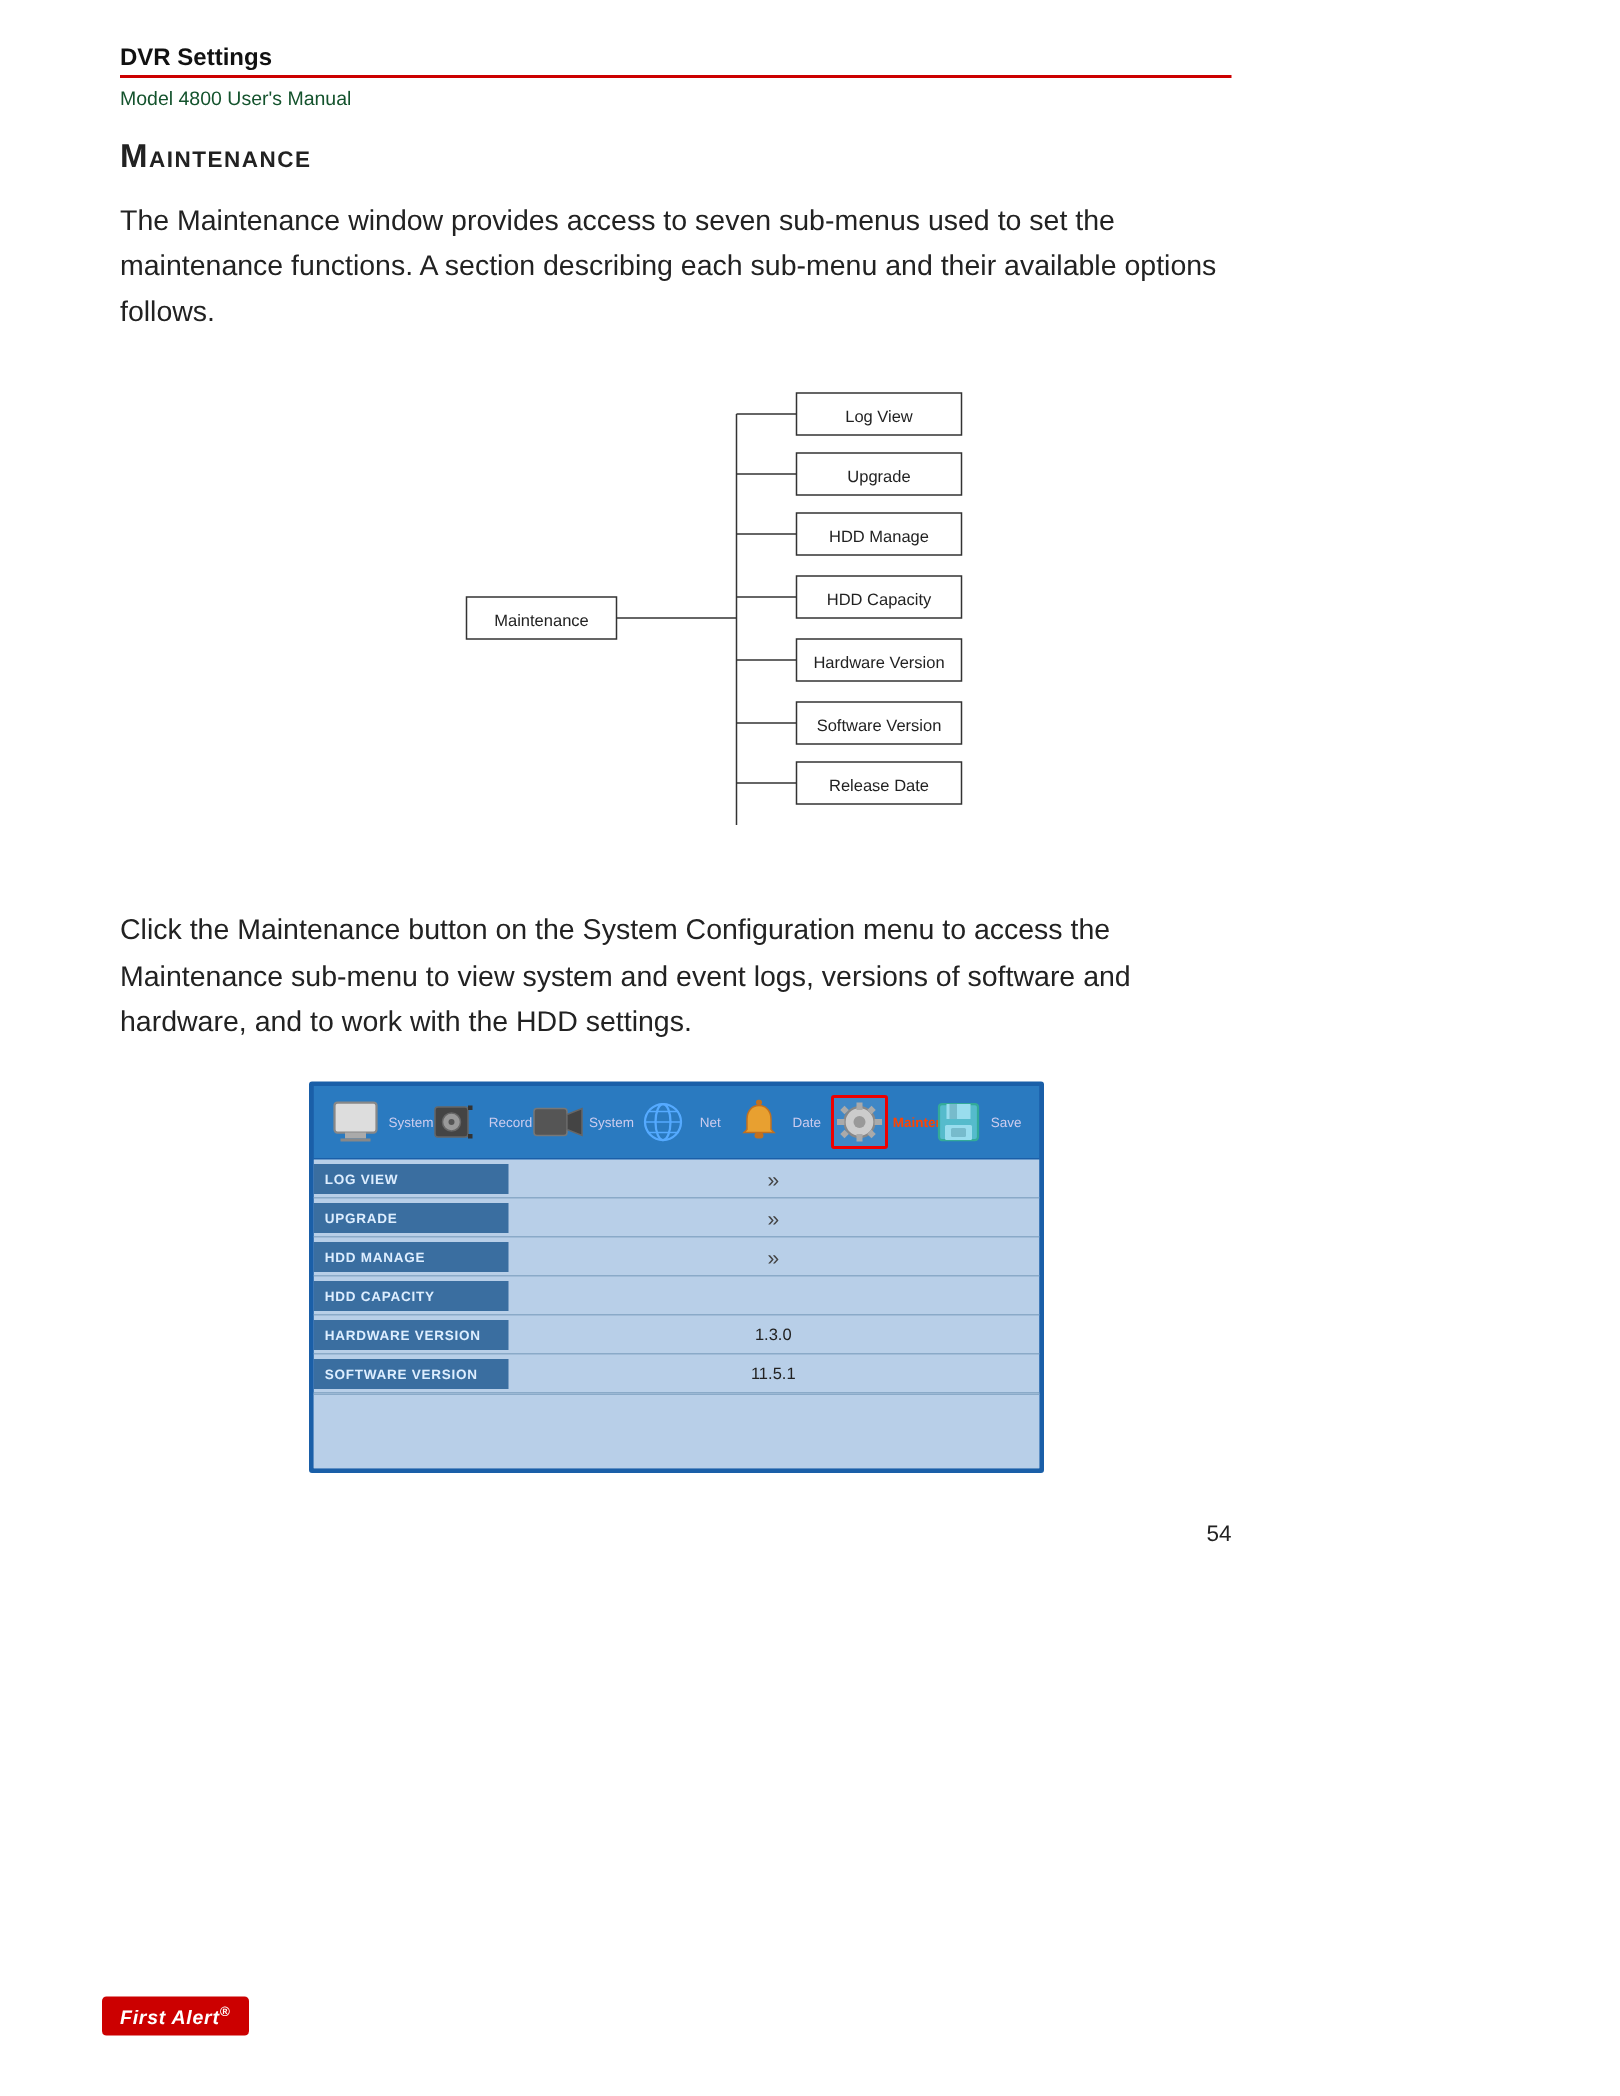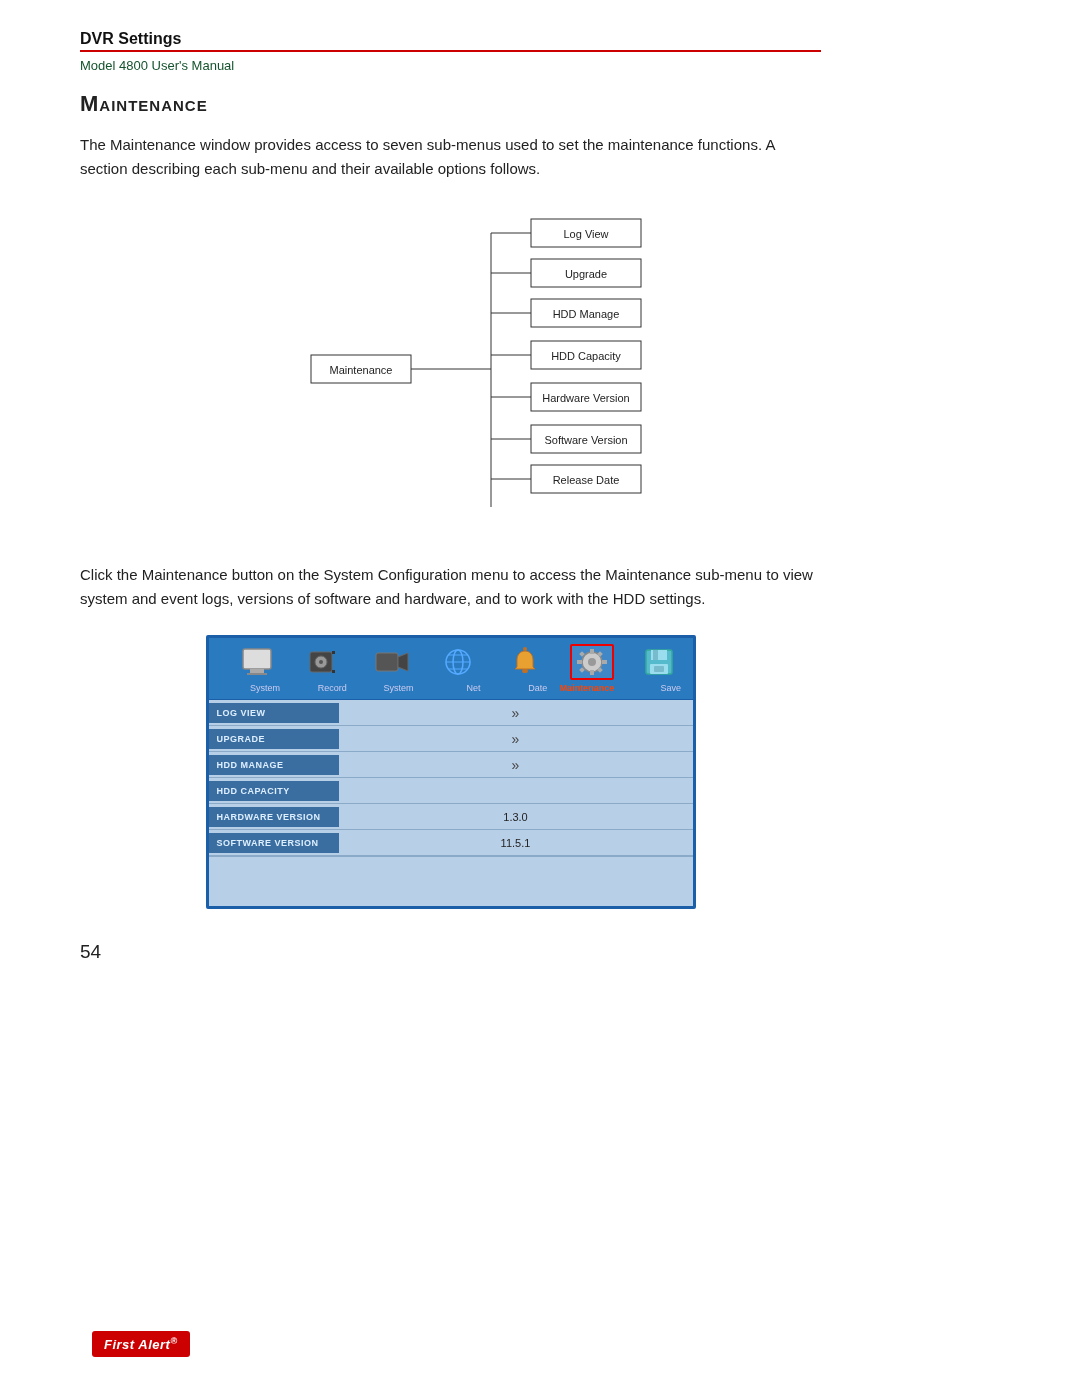--- a/index.html
+++ b/index.html
@@ -45,21 +45,21 @@
       font-size: 22px;
       font-weight: bold;
       margin-bottom: 16px;
       margin-top: 18px;
       font-variant: small-caps;
       letter-spacing: 1px;
     }
 
     
     .body-text {
-      font-size: 15px;
+      font-size: 19px;
       line-height: 1.6;
       margin-bottom: 18px;
       max-width: 860px;
     }
 
     
     .diagram-area {
       display: flex;
       justify-content: center;
       margin: 24px 0 28px 0;
@@ -85,22 +85,22 @@
       background: #2a7ac0;
       display: flex;
       align-items: center;
       justify-content: space-around;
       padding: 6px 8px;
       border-bottom: 1px solid #1a5fa8;
     }
 
     .dvr-icon-item {
       display: flex;
-      flex-direction: column;
-      align-items: flex-end;
+      flex-direction: row;
+      align-items: center;
       color: #fff;
       font-size: 10px;
       gap: 3px;
       width: 60px;
     }
 
     .dvr-icon-box {
       width: 44px;
       height: 36px;
       display: flex;
@@ -167,30 +167,30 @@
     }
 
     .dvr-footer {
       background: #b8cfe8;
       height: 50px;
       border-top: 1px solid #8aaac8;
     }
 
     
     .page-number {
-      text-align: left;
-      font-size: 19px;
+      text-align: right;
+      font-size: 15px;
       margin-top: 30px;
       color: #222;
     }
 
     .first-alert-logo {
       position: absolute;
       bottom: 40px;
-      left: 92px;
+      left: 68px;
       display: flex;
       align-items: flex-end;
     }
 
     .logo-box {
       background: #cc0000;
       color: #fff;
       font-size: 13px;
       font-weight: bold;
       font-style: italic;

